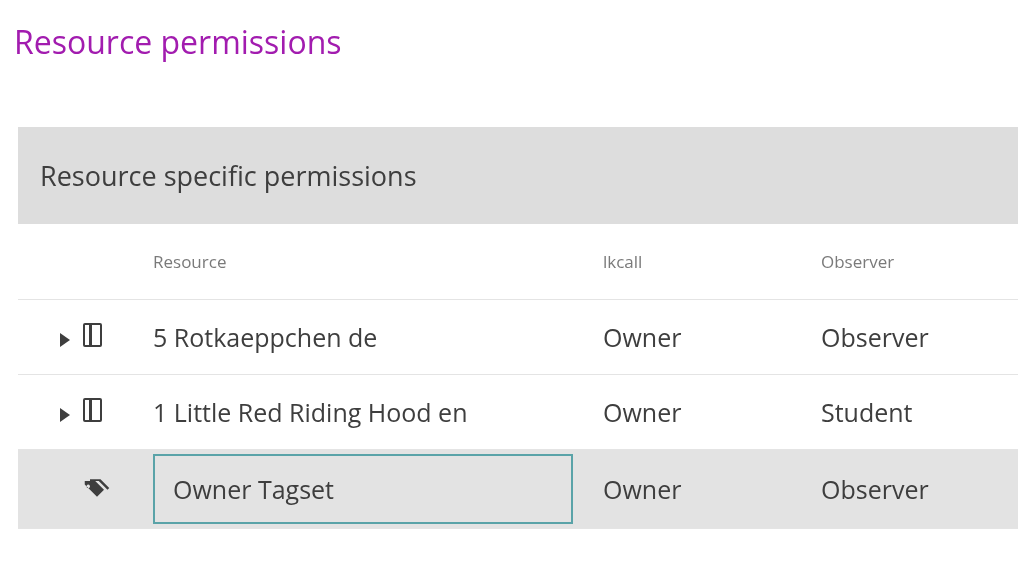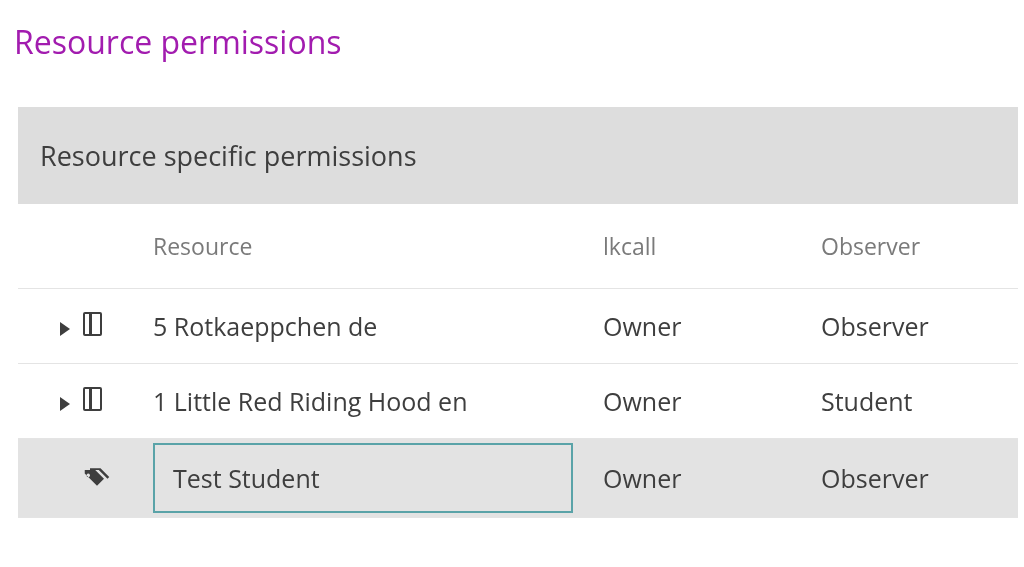--- a/index.html
+++ b/index.html
@@ -15,40 +15,40 @@
       height: 567px;
       overflow: hidden;
     }
     .page-title {
       font-size: 32px;
       font-weight: 400;
       color: #a21caf;
       padding: 20px 0 0 14px;
     }
     .panel {
-      margin: 44px 0 0 18px;
+      margin: 64px 0 0 18px;
       width: 1000px;
     }
     .panel-header {
       background: #dddddd;
       padding: 30px 0 30px 22px;
       font-size: 27px;
       font-weight: 400;
       color: #3e3e3e;
     }
     .table {
       width: 100%;
       border-collapse: collapse;
     }
     .table th, .table td {
       text-align: left;
       vertical-align: middle;
     }
     .tr-header th {
-      font-size: 23px;
+      font-size: 17px;
       font-weight: 400;
       color: #7a7a7a;
       padding: 26px 0 26px 0;
     }
     .col-icon {
       width: 65px;
     }
     .col-type {
       width: 70px;
     }
@@ -178,21 +178,21 @@
         <td class="icon-cell"></td>
         <td class="type-cell">
           <span class="tag-icon">
             <svg viewBox="0 0 32 24" fill="#3e3e3e">
               <path d="M2 4 L14 4 L24 14 L16 22 L2 8 Z M6 8 a2 2 0 1 0 0.001 0 Z
                        M8 2 L20 2 L30 12 L28 14 L18 4 L8 4 Z" fill-rule="evenodd"></path>
             </svg>
           </span>
         </td>
         <td class="res-cell">
-          <div class="res-inner">Test Student</div>
+          <div class="res-inner">Owner Tagset</div>
         </td>
         <td>Owner</td>
         <td>Observer</td>
       </tr>
       <tr class="tr-footer">
         <td colspan="5"></td>
       </tr>
     </tbody>
   </table>
 </div>

